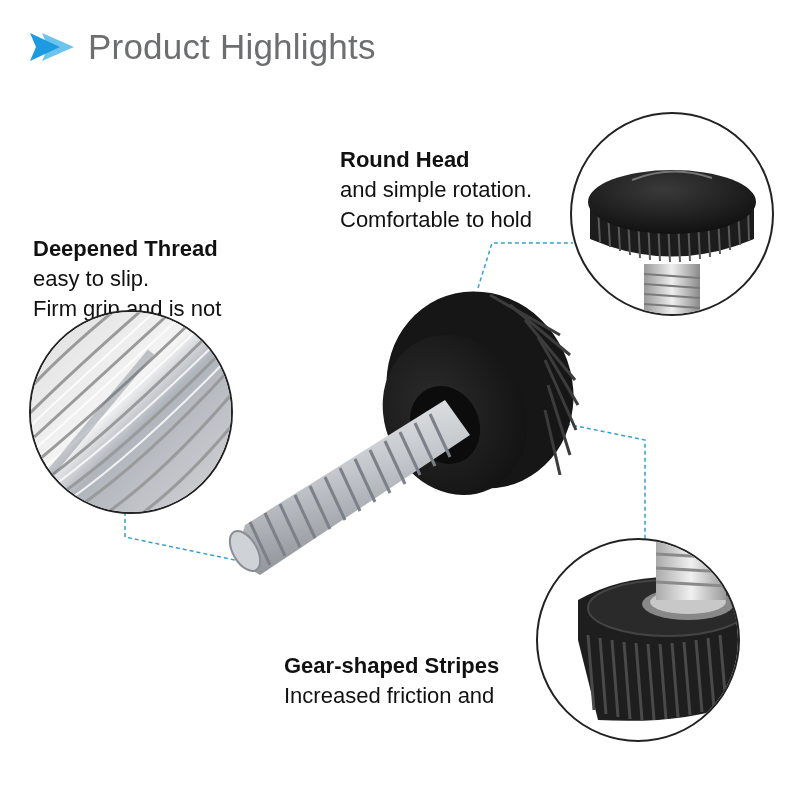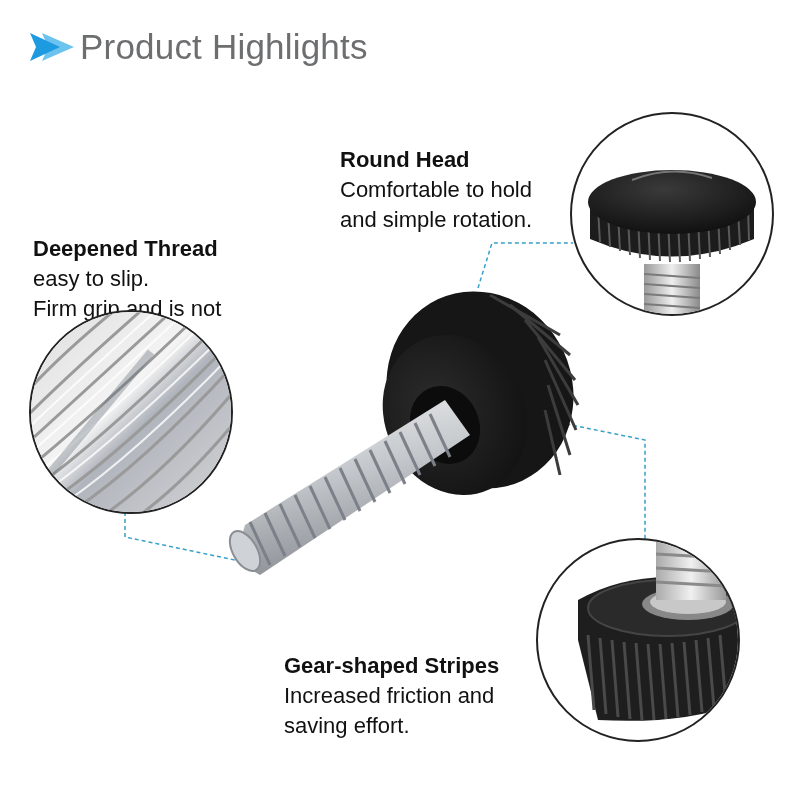--- a/index.html
+++ b/index.html
@@ -1,19 +1,19 @@
 <!DOCTYPE html>
 <html><head>
 <meta charset="utf-8">
 <style>
   html, body { margin:0; padding:0; background:#ffffff; }
   body { width:800px; height:800px; position:relative; overflow:hidden; font-family:"Liberation Sans", sans-serif; }
   .abs { position:absolute; }
   .header { left:28px; top:24px; height:46px; display:flex; align-items:center; }
-  .header-title { font-size:35px; color:#6d6e70; margin-left:6px; letter-spacing:0.2px; }
+  .header-title { font-size:35px; color:#6d6e70; margin-left:14px; letter-spacing:0.2px; }
   .callout { color:#111111; }
   .callout .ttl { font-weight:bold; font-size:22px; line-height:30px; }
   .callout .desc { font-size:22px; line-height:30px; }
   .circle { border-radius:50%; border:2px solid #222; overflow:hidden; background:#fff; box-sizing:border-box; }
   svg { display:block; }
 </style>
 </head>
 <body>
 
 <div class="abs header">
@@ -29,34 +29,33 @@
 <svg class="abs" style="left:0;top:0;" width="800" height="800">
   <g stroke="#3aa0c8" stroke-width="1.5" stroke-dasharray="4,3" fill="none">
     <polyline points="478,288 492,243 573,243"></polyline>
     <polyline points="125,512 125,537 254,564"></polyline>
     <polyline points="532,417 645,440 645,560"></polyline>
   </g>
 </svg>
 
 <div class="abs callout" style="left:340px; top:145px;">
   <div class="ttl">Round Head</div>
+  <div class="desc">and simple rotation.</div>
   <div class="desc">Comfortable to hold</div>
-  <div class="desc">and simple rotation.</div>
 </div>
 
 <div class="abs callout" style="left:33px; top:207px;margin-top:27px;">
   <div class="ttl">Deepened Thread</div>
   <div class="desc">easy to slip.</div>
   <div class="desc">Firm grip and is not</div>
 </div>
 
 <div class="abs callout" style="left:284px; top:651px;">
   <div class="ttl">Gear-shaped Stripes</div>
   <div class="desc">Increased friction and</div>
-  <div class="desc">saving effort.</div>
 </div>
 
 <div class="abs circle" style="left:570px; top:112px; width:204px; height:204px;">
   <svg width="200" height="200" viewBox="0 0 200 200">
     <defs>
       <linearGradient id="thr1" x1="0" x2="1">
         <stop offset="0" stop-color="#9a9a9a"></stop>
           <stop offset="0.5" stop-color="#eeeeee"></stop>
           <stop offset="1" stop-color="#8a8a8a"></stop>
       </linearGradient>

